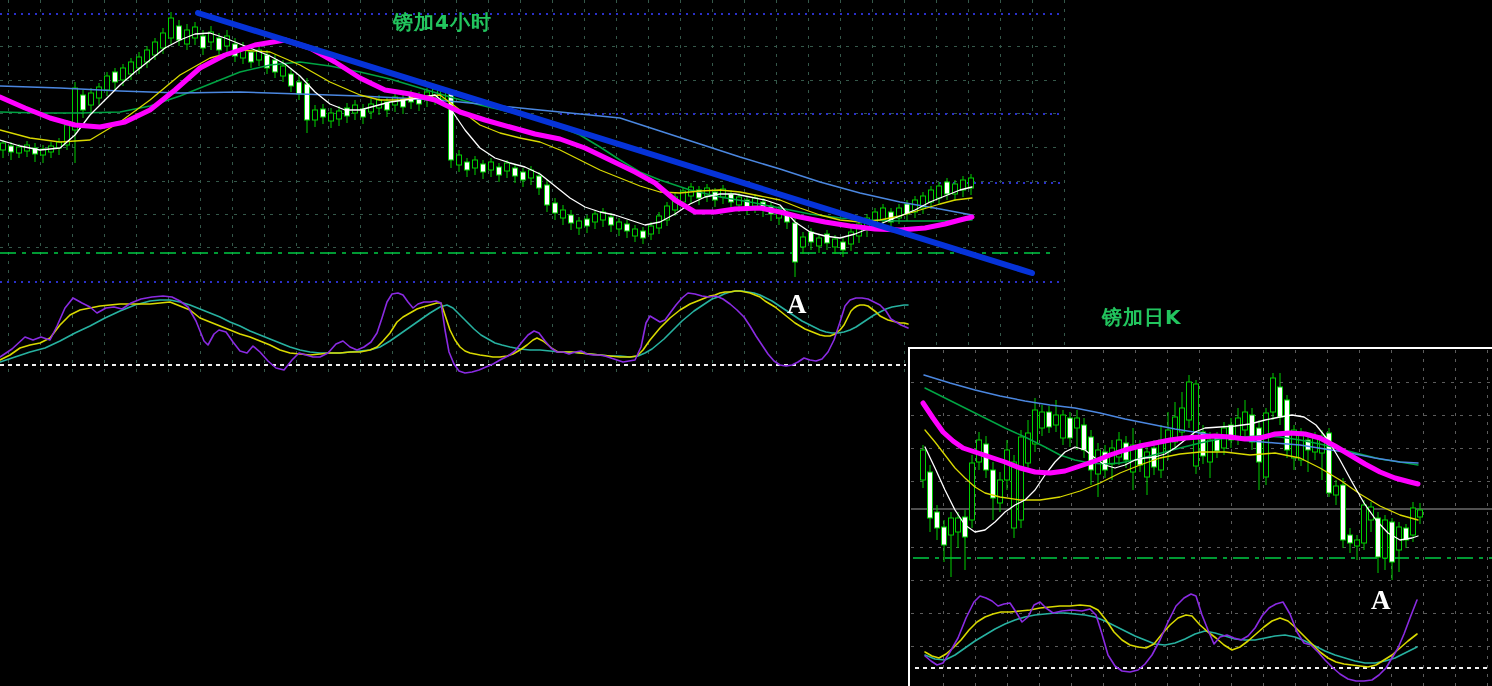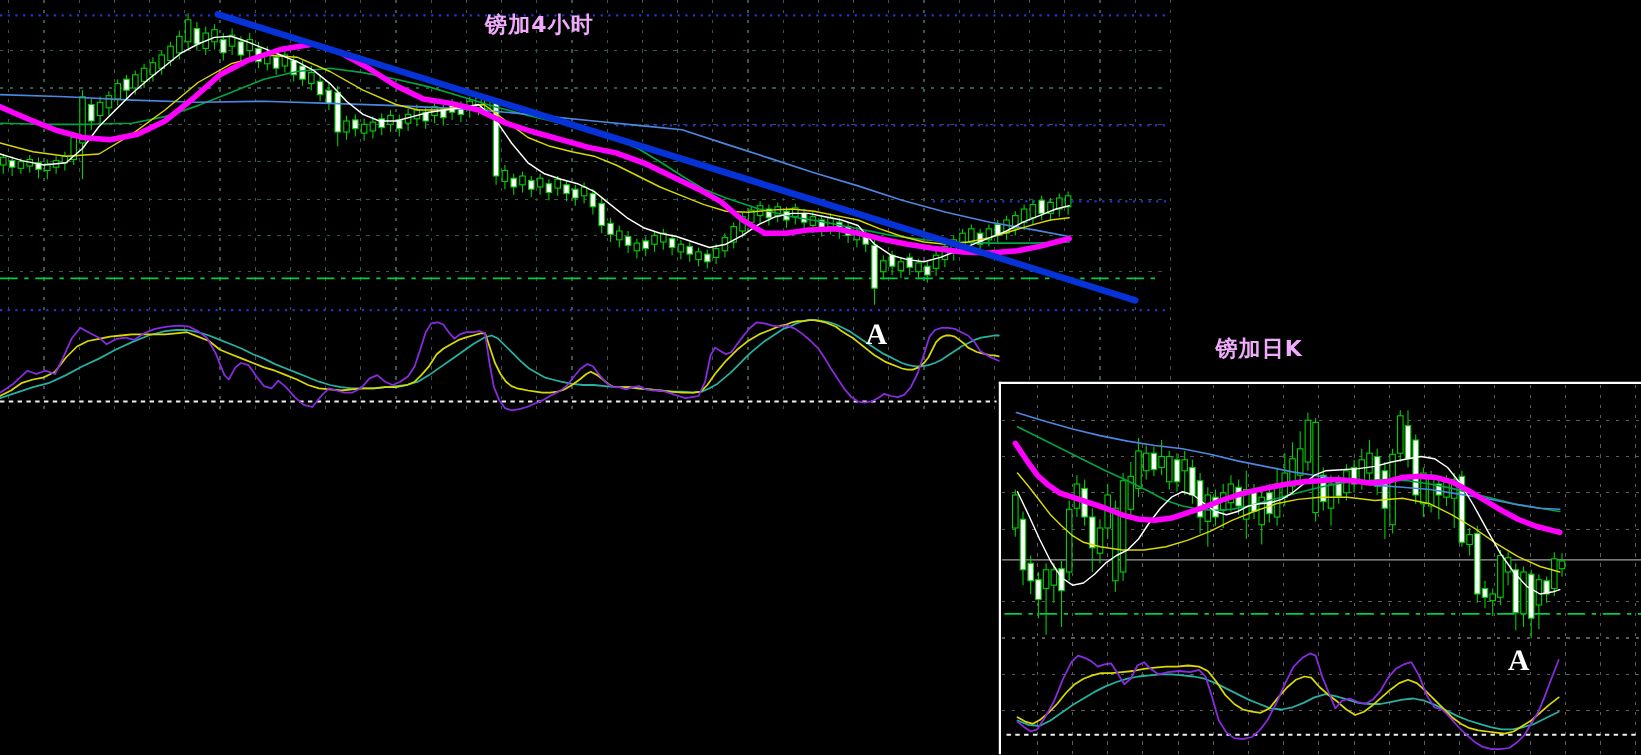--- a/index.html
+++ b/index.html
@@ -1,24 +1,24 @@
 <!DOCTYPE html>
 <html><head>
 <meta charset="utf-8">
 <style>
   html,body{margin:0;padding:0;background:#000;}
   .screen{position:relative;width:1492px;height:686px;background:#000;overflow:hidden;
           font-family:"Liberation Sans","DejaVu Sans",sans-serif;}
   .screen svg{position:absolute;left:0;top:0;width:1492px;height:686px;display:block;}
-  .t{position:absolute;color:#f0abfc;font-weight:bold;font-size:20px;letter-spacing:1px;
-     font-family:"DejaVu Sans","Liberation Sans",sans-serif;white-space:nowrap;margin-left:48px;}
+  .t{position:absolute;color:#22c55e;font-weight:bold;font-size:20px;letter-spacing:1px;
+     font-family:"DejaVu Sans","Liberation Sans",sans-serif;white-space:nowrap;}
   .marker{position:absolute;color:#ffffff;font-weight:bold;font-size:27px;
      font-family:"Liberation Serif","DejaVu Serif",serif;}
   #main-title{left:393px;top:9px;}
-  #inset-title{left:1057px;top:304px;}
+  #inset-title{left:1102px;top:304px;}
   #marker-main{left:787px;top:289px;}
   #marker-inset{left:1371px;top:585px;}
 </style>
 </head>
 <body>
 
 <div class="screen">
   <svg id="chart-svg" viewBox="0 0 1492 686">
       <g>
         <g shape-rendering="crispEdges">

